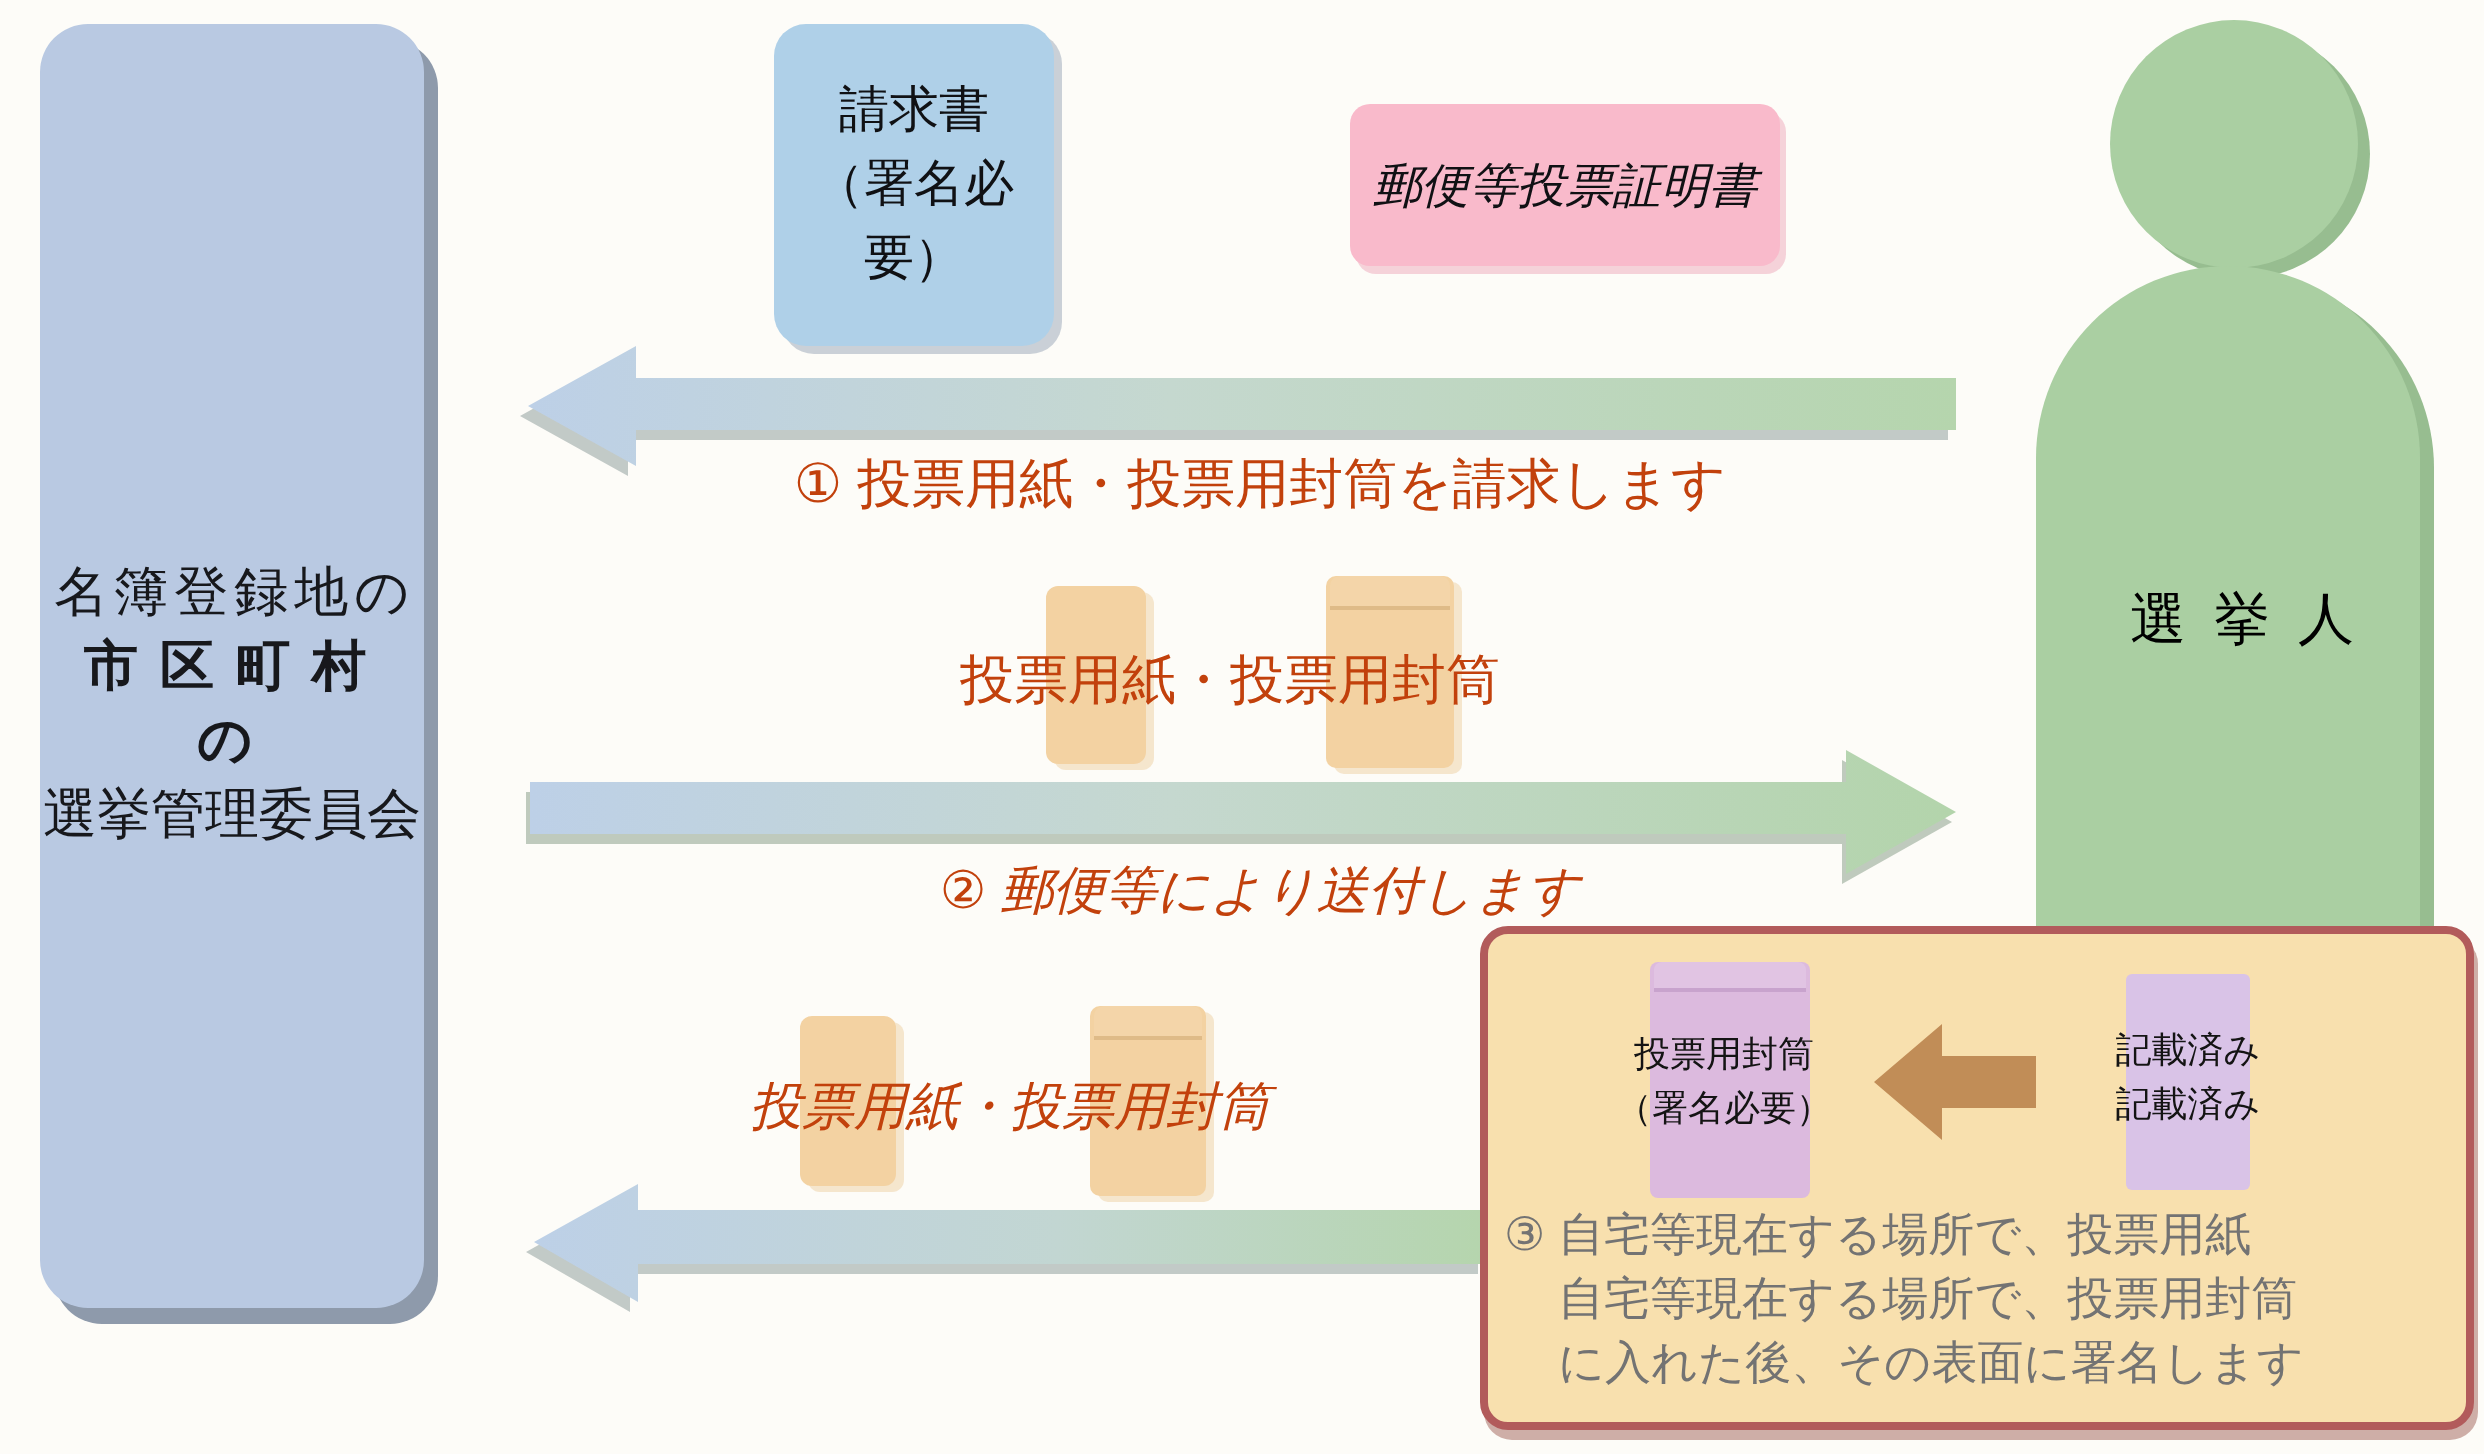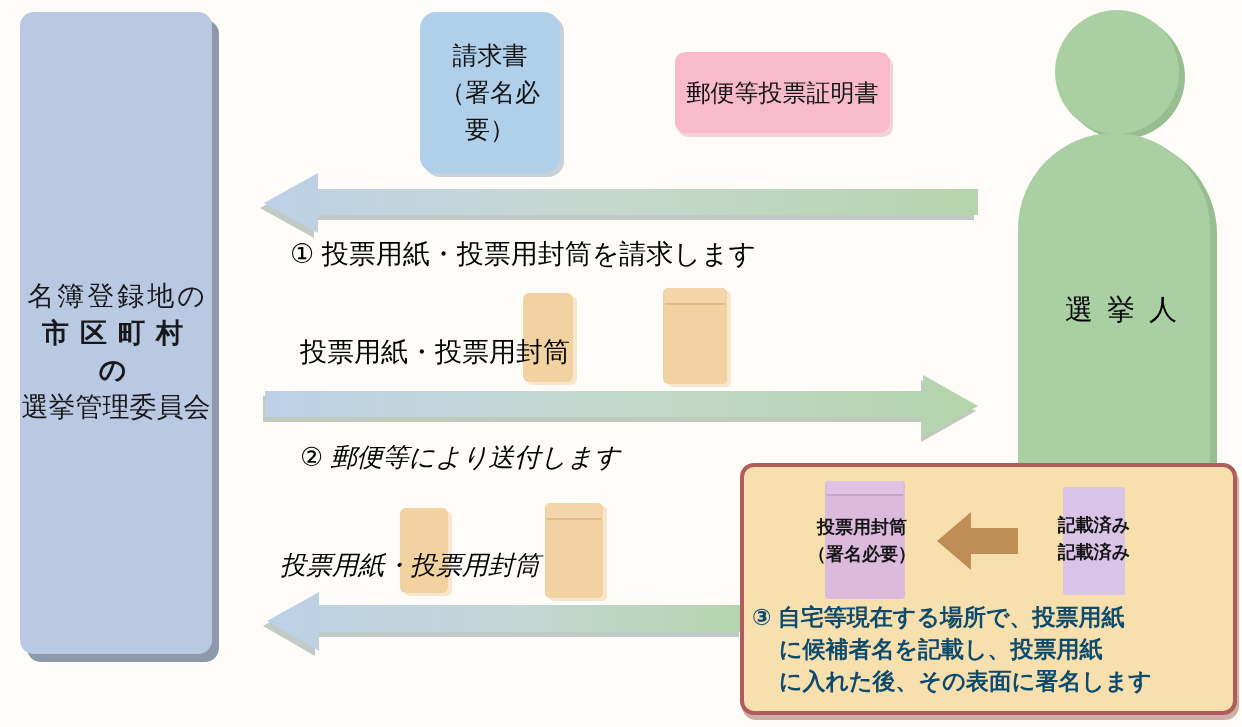--- a/index.html
+++ b/index.html
@@ -1,79 +1,79 @@
 <!DOCTYPE html>
 <html><head>
 <meta charset="utf-8">
 <style>
   html,body{margin:0;padding:0;}
   body{font-family:"Liberation Sans","DejaVu Sans",sans-serif;background:#ffffff;}
   .canvas{position:relative;width:1242px;height:727px;background:#fdfcf8;overflow:hidden;color:#111;}
 
   
   .committee-box{position:absolute;left:20px;top:12px;width:192px;height:642px;
-    background:#b9c9e2;border-radius:14px;box-shadow:7px 8px 0 #8e9aab;}
+    background:#b9c9e2;border-radius:24px;box-shadow:7px 8px 0 #8e9aab;}
   .committee-label{position:absolute;top:266px;left:0;width:100%;text-align:center;
     font-size:27px;line-height:37px;color:#17181c;}
   .ls1{letter-spacing:3px;padding-left:3px;}
   .ls2{letter-spacing:11px;padding-left:4px;font-weight:bold;}
   .ls3{letter-spacing:0;}
 
   
-  .request-box{position:absolute;left:420px;top:12px;width:140px;height:161px;
+  .request-box{position:absolute;left:387px;top:12px;width:140px;height:161px;
     background:#afd0e8;border-radius:16px;box-shadow:4px 4px 0 rgba(140,155,175,0.45);
     display:flex;flex-direction:column;justify-content:center;align-items:center;
     font-size:25px;line-height:37px;color:#101114;text-align:center;}
   .certificate-box{position:absolute;left:675px;top:52px;width:215px;height:81px;
     background:#f9bacb;border-radius:10px;box-shadow:3px 4px 0 rgba(235,160,180,0.45);
-    display:flex;justify-content:center;align-items:center;font-size:24px;color:#101114;}
+    display:flex;justify-content:center;align-items:center;font-size:24px;color:#101114;font-style:italic;}
 
   
   .person-head{position:absolute;left:1055px;top:10px;width:124px;height:124px;
     border-radius:50%;background:#aacfa2;box-shadow:6px 5px 0 #97bd90;}
   .person-body{position:absolute;left:1018px;top:133px;width:192px;height:562px;
     background:#aacfa2;border-radius:96px 96px 0 0;box-shadow:7px 5px 0 #97bd90;z-index:1;}
   .voter-label{position:absolute;top:158px;left:0;width:100%;text-align:center;
     font-size:28px;letter-spacing:14px;padding-left:14px;color:#000000;}
 
   
   .arrow{position:absolute;}
   .arrow svg{display:block;}
   .shadow-l{filter:drop-shadow(-4px 5px 0 rgba(145,160,158,0.55));}
   .shadow-r{filter:drop-shadow(-2px 5px 0 rgba(140,160,140,0.55));}
 
   
-  .flow-label{position:absolute;color:#000000;z-index:3;margin-top:12px;}
+  .flow-label{position:absolute;text-align:center;color:#c2410c;z-index:3;}
   .fs27{font-size:27px;} .fs26{font-size:26px;font-style:italic;}
 
   
   .ballot{position:absolute;background:#f3d2a2;border-radius:6px;
     box-shadow:4px 3px 0 rgba(238,211,170,0.55);z-index:2;}
   .envelope{position:absolute;background:#f3d2a2;border-radius:5px;
     box-shadow:4px 3px 0 rgba(238,211,170,0.55);z-index:2;}
   .envelope .flap{position:absolute;top:0;left:2px;right:2px;height:15px;
     border-bottom:2px solid rgba(205,165,110,0.55);border-radius:5px 5px 0 0;
     background:rgba(255,255,255,0.08);}
 
   
   .step3-box{position:absolute;left:740px;top:463px;width:497px;height:252px;
     background:#f8e0ae;border:4px solid #b25b5b;border-radius:14px;box-sizing:border-box;
-    box-shadow:2px 5px 0 rgba(160,95,85,0.5);z-index:4;font-weight:bold;}
+    box-shadow:2px 5px 0 rgba(160,95,85,0.5);z-index:4;}
   .purple-envelope{position:absolute;left:81px;top:14px;width:80px;height:118px;
     background:#dcbade;border-radius:4px;}
   .purple-envelope .pflap{position:absolute;top:0;left:2px;right:2px;height:13px;
     border-bottom:2px solid rgba(190,150,195,0.7);background:rgba(255,255,255,0.15);
     border-radius:4px 4px 0 0;}
   .purple-ballot{position:absolute;left:319px;top:20px;width:62px;height:108px;
     background:#d9c3e7;border-radius:3px;}
   .mini-label{position:absolute;font-size:18px;line-height:27px;text-align:center;
     color:#141414;z-index:5;}
   .note-arrow{position:absolute;left:191px;top:41px;}
   .step3-desc{position:absolute;left:8px;top:134px;width:482px;
-    font-size:23px;line-height:32px;color:#0c4a6e;}
+    font-size:23px;line-height:32px;color:#737373;}
   .step3-desc .indent{padding-left:27px;}
 </style>
 </head>
 <body>
 
 <div class="canvas">
 
   <div class="committee-box">
     <div class="committee-label">
       <div class="ls1">名簿登録地の</div>
@@ -162,18 +162,18 @@
         <polygon points="2,33 36,4 36,20 83,20 83,46 36,46 36,62" fill="#c18d57"></polygon>
       </svg>
     </div>
     <div class="purple-ballot"></div>
     <div class="mini-label" style="left:304px;top:45px;width:92px;">
       <div>記載済み</div>
       <div>記載済み</div>
     </div>
     <div class="step3-desc">
       <div>③ 自宅等現在する場所で、投票用紙</div>
-      <div class="indent">に候補者名を記載し、投票用紙</div>
+      <div class="indent">自宅等現在する場所で、投票用封筒</div>
       <div class="indent">に入れた後、その表面に署名します</div>
     </div>
   </div>
 
 </div>
 
 </body></html>

